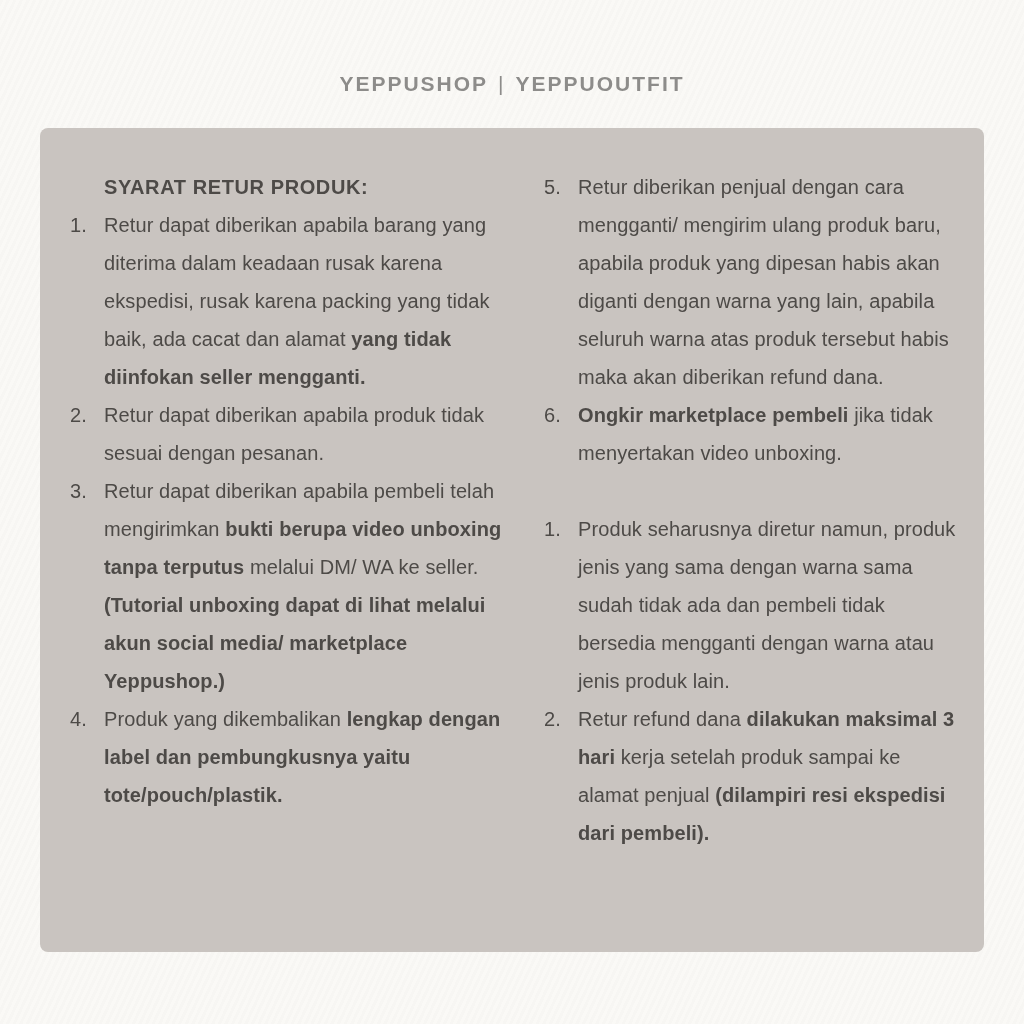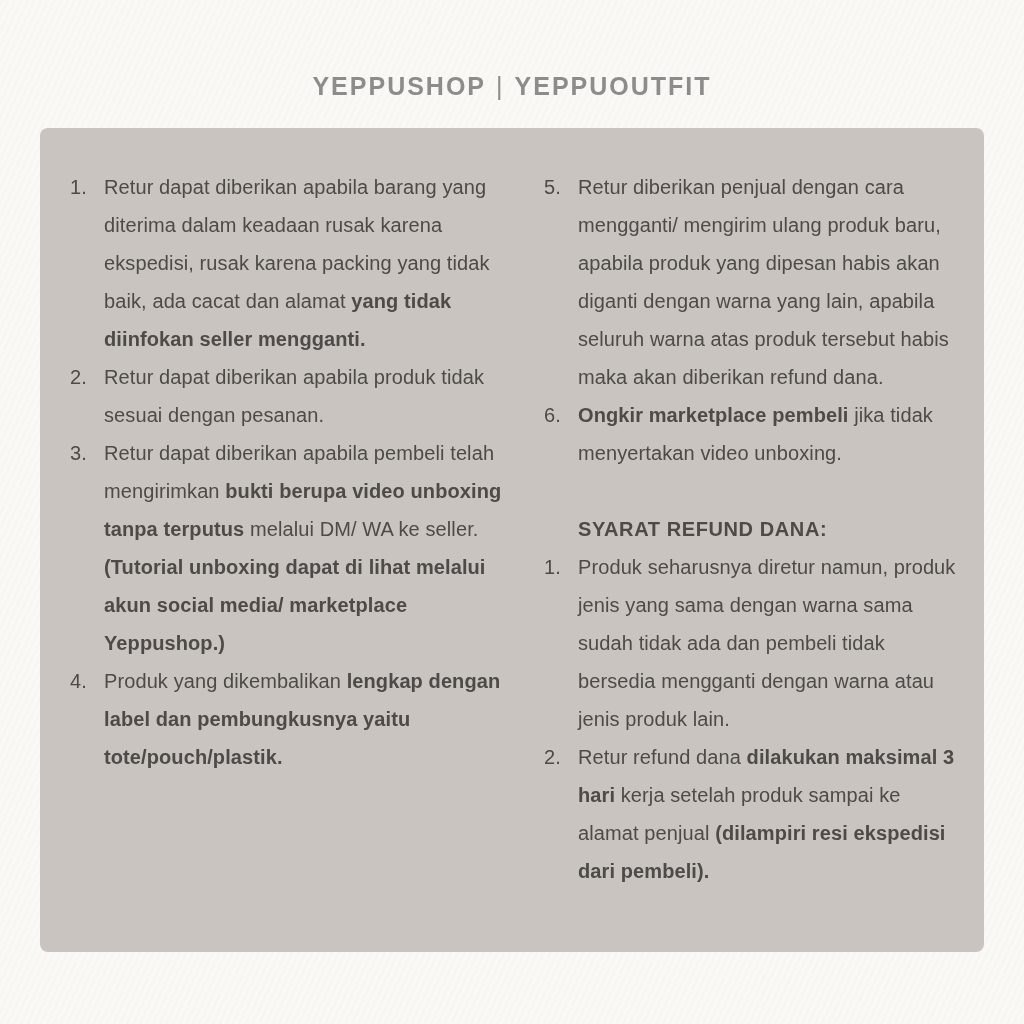--- a/index.html
+++ b/index.html
@@ -17,21 +17,21 @@
     background:
       repeating-linear-gradient(115deg, rgba(0,0,0,0.012) 0 3px, rgba(255,255,255,0.02) 3px 6px),
       var(--page-bg, #faf9f6);
   }
   .brand {
     position: absolute;
     top: 72px;
     left: 0;
     width: 1024px;
     text-align: center;
-    font-size: 25px;
+    font-size: 21px;
     font-weight: 700;
     letter-spacing: 2px;
     color: var(--brand, #8d8c8a);
   }
   .brand .sep { margin: 0 10px; font-weight: 400; }
   .card {
     position: absolute;
     left: 40px;
     top: 128px;
     width: 944px;
@@ -68,20 +68,21 @@
 
 <div class="page">
 
   <div class="brand">
     <span>YEPPUSHOP</span><span class="sep">|</span><span>YEPPUOUTFIT</span>
   </div>
 
   <div class="card">
 
     <div class="col">
+      <div class="heading">SYARAT RETUR PRODUK:</div>
       <div>
           <div class="item">
             <span class="num">1.</span>
             <span><span>Retur dapat diberikan apabila barang yang diterima dalam keadaan rusak karena ekspedisi, rusak karena </span><span class="italic">packing</span><span> yang tidak baik, ada cacat dan </span><span class="italic">alamat</span><span> </span><span class="bold">yang tidak diinfokan </span><span class="bold italic">seller</span><span class="bold"> mengganti.</span></span>
           </div>
           <div class="item">
             <span class="num">2.</span>
             <span><span>Retur dapat diberikan apabila produk tidak sesuai dengan pesanan.</span></span>
           </div>
           <div class="item">
@@ -100,21 +101,20 @@
           <div class="item">
             <span class="num">5.</span>
             <span><span>Retur diberikan penjual dengan cara mengganti/ mengirim ulang produk baru, apabila produk yang dipesan habis akan diganti dengan warna yang lain, apabila seluruh warna atas produk tersebut habis maka akan diberikan refund dana.</span></span>
           </div>
           <div class="item">
             <span class="num">6.</span>
             <span><span class="bold">Ongkir marketplace pembeli</span><span> jika tidak menyertakan </span><span class="italic">video unboxing</span><span>.</span></span>
           </div>
         </div>
       <div class="spacer"></div>
-      <div class="heading">SYARAT REFUND DANA:</div>
       <div>
           <div class="item">
             <span class="num">1.</span>
             <span><span>Produk seharusnya diretur namun, produk jenis yang sama dengan warna sama sudah tidak ada dan pembeli tidak bersedia mengganti dengan warna atau jenis produk lain.</span></span>
           </div>
           <div class="item">
             <span class="num">2.</span>
             <span><span>Retur refund dana </span><span class="bold">dilakukan maksimal 3 hari</span><span> kerja setelah produk sampai ke alamat penjual </span><span class="bold">(dilampiri resi ekspedisi dari pembeli).</span></span>
           </div>
         </div>

